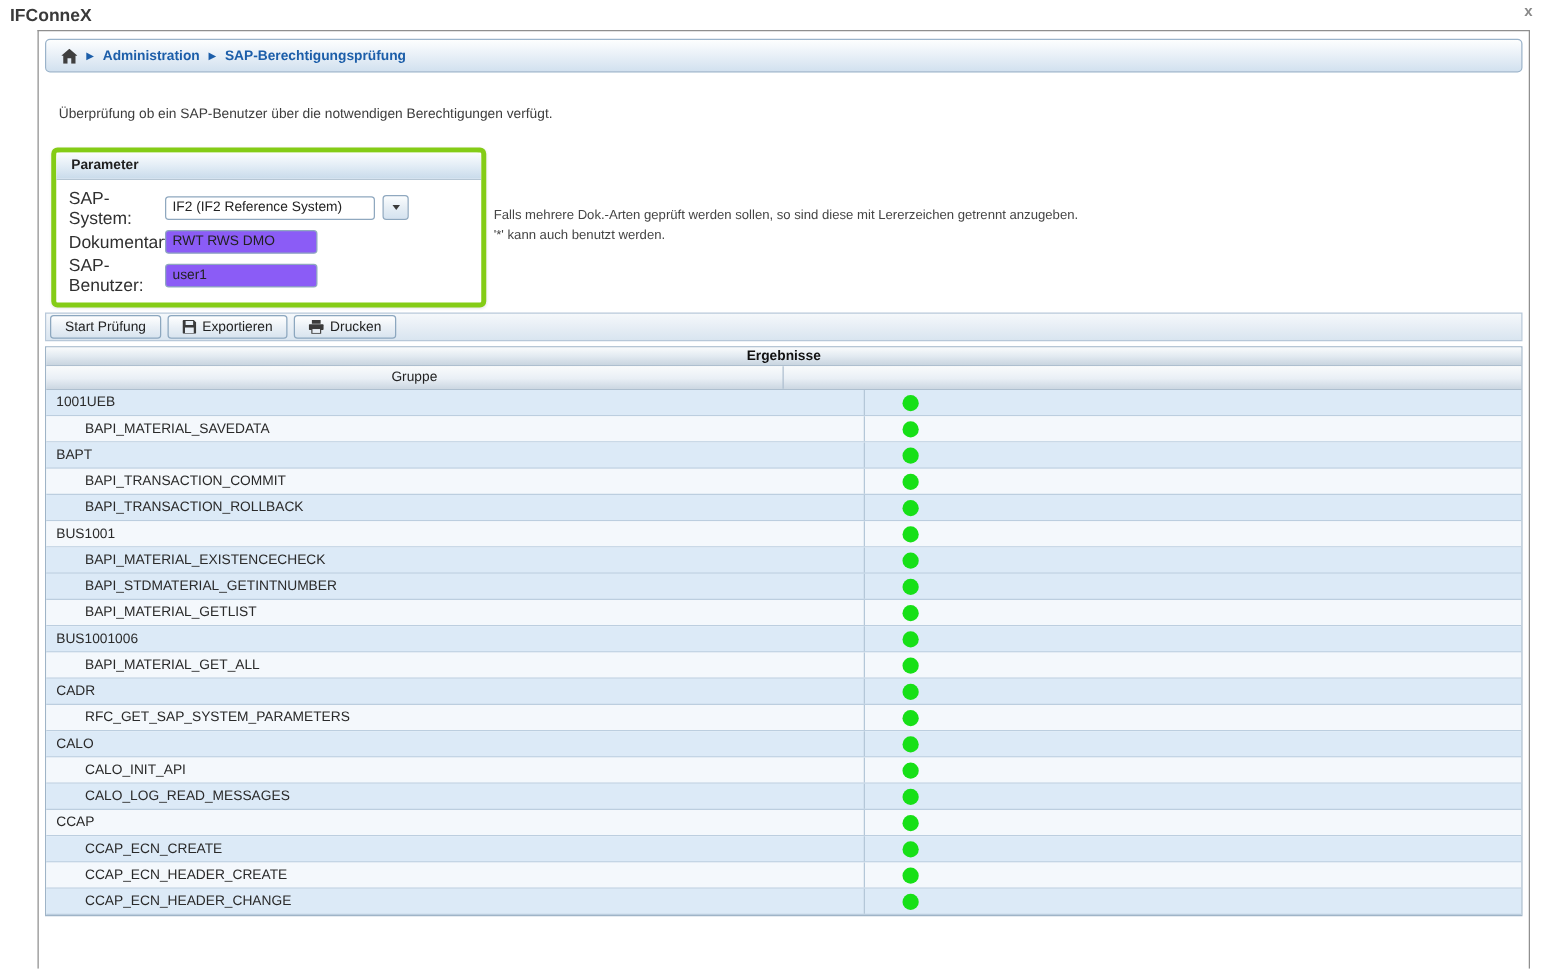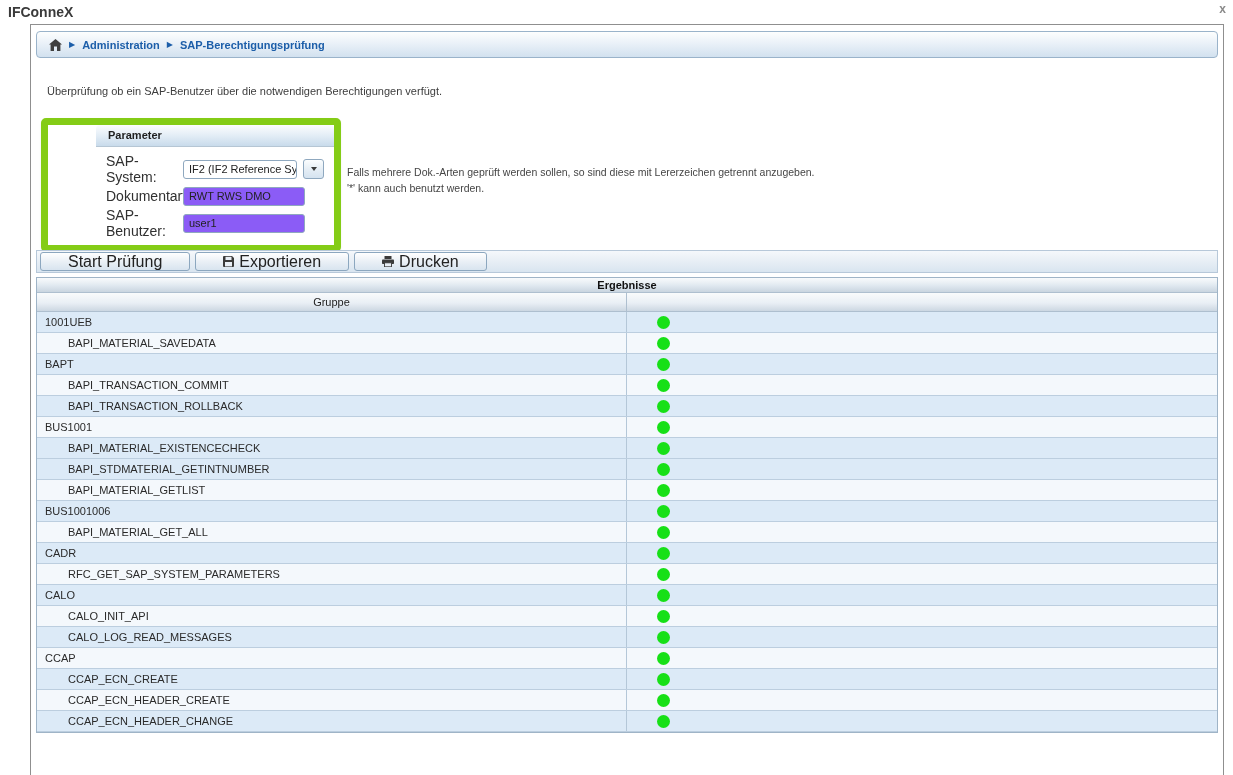--- a/index.html
+++ b/index.html
@@ -23,22 +23,22 @@
     display:flex; align-items:center; padding-left:12px; font-size:11px; }
   .breadcrumb .sep { color:#1c5ea9; font-size:8px; margin:0 7px; }
   .breadcrumb a { color:#1c5ea9; font-weight:bold; text-decoration:none; cursor:pointer; }
   .home-ic { display:flex; align-items:center; cursor:pointer; }
 
   
   .intro { position:absolute; left:16px; top:60px; font-size:11px; color:#3d3d3d; }
 
   
   .param-wrap { position:absolute; left:10px; top:93px; display:flex; align-items:flex-start; }
-  .param-box { width:300px; border:7px solid #84cc16; border-radius:5px; background:#fff;
-               box-shadow:0 1px 2px rgba(0,0,0,0.08);padding-left:48px; }
+  .param-box { width:348px; border:4px solid #84cc16; border-radius:5px; background:#fff;
+               box-shadow:0 1px 2px rgba(0,0,0,0.08); }
   .param-header { height:22px; line-height:21px; padding-left:12px; font-size:11px; font-weight:bold;
     color:#1f1f1f; background:linear-gradient(#fcfdfe, #e3edf6 50%, #c9dbeb);
     border-bottom:1px solid #b6c6d4; border-radius:4px 4px 0 0; }
   .param-body { padding:8px 10px 12px; }
   .field { display:flex; align-items:center; margin-top:7px; height:20px; }
   .field:first-child { margin-top:4px; }
   .field label { width:77px; font-size:14px; color:#303030; flex:none; }
   .combo { width:168px; height:19px; border:1px solid #8fa8bf; border-radius:3px; background:#fff;
            font-size:11px; line-height:17px; padding-left:5px; color:#222;
            white-space:nowrap; overflow:hidden; cursor:default; }
@@ -50,36 +50,36 @@
   .txt { width:122px; height:19px; border:1px solid #8fa8bf; border-radius:3px; background:#8b5cf6;
          font-size:11px; padding:0 5px; color:#222; font-family:"Liberation Sans", sans-serif; outline:none; }
   .hint { margin-left:6px; margin-top:46px; font-size:10.5px; color:#454545; line-height:16px; }
 
   
   .toolbar { position:absolute; left:5px; top:225px; width:1182px; height:23px;
     border:1px solid #b7c8d9; background:linear-gradient(#f5f8fb, #e7eef5 50%, #d9e5f0);
     display:flex; align-items:center; gap:5px; padding:0 3px; }
   .tbtn { height:19px; border:1px solid #8ca7bf; border-radius:3px;
     background:linear-gradient(#ffffff, #eaf0f6 50%, #d8e4ef);
-    font-size:16px; color:#222; padding:0 27px; display:flex; align-items:center; gap:5px;
+    font-size:11px; color:#222; padding:0 11px; display:flex; align-items:center; gap:5px;
     font-family:"Liberation Sans", sans-serif; cursor:pointer; }
   .tbtn svg { display:block; }
 
   
   .results { position:absolute; left:5px; top:252px; width:1182px; border:1px solid #9fb4c7; background:#fff; }
   .results-title { height:15px; line-height:15px; text-align:center; font-weight:bold; font-size:11px;
     color:#111; background:linear-gradient(#f9fbfc, #e2eaf1 50%, #c9d5e0); border-bottom:1px solid #aebfcf; }
   .colheader { display:flex; height:19px; font-size:11px; color:#222;
     background:linear-gradient(#f9fbfc, #e9eff5 55%, #ccd7e2); border-bottom:1px solid #aebfcf; }
   .colheader .col1 { width:590px; border-right:1px solid #aebfcf; display:flex; align-items:center; justify-content:center; }
   .colheader .col2 { flex:1; }
   .trow { display:flex; height:21px; border-bottom:1px solid #bccedf; font-size:11px; color:#2a2a2a; cursor:default; }
   .trow.odd  { background:#dceaf7; }
   .trow.even { background:#f4f8fc; }
-  .trow .c1 { width:590px; border-right:1px solid #b4c7d8; display:flex; align-items:center; padding-left:8px; }
+  .trow .c1 { width:655px; border-right:1px solid #b4c7d8; display:flex; align-items:center; padding-left:8px; }
   .trow .c1.indent { padding-left:31px; }
   .trow .c2 { flex:1; display:flex; align-items:center; }
   .dot { width:13px; height:13px; border-radius:50%; margin-left:30px; flex:none; }
 </style>
 </head>
 <body>
 
 <span class="app-title">IFConneX</span>
 <span class="close-x">x</span>
 

